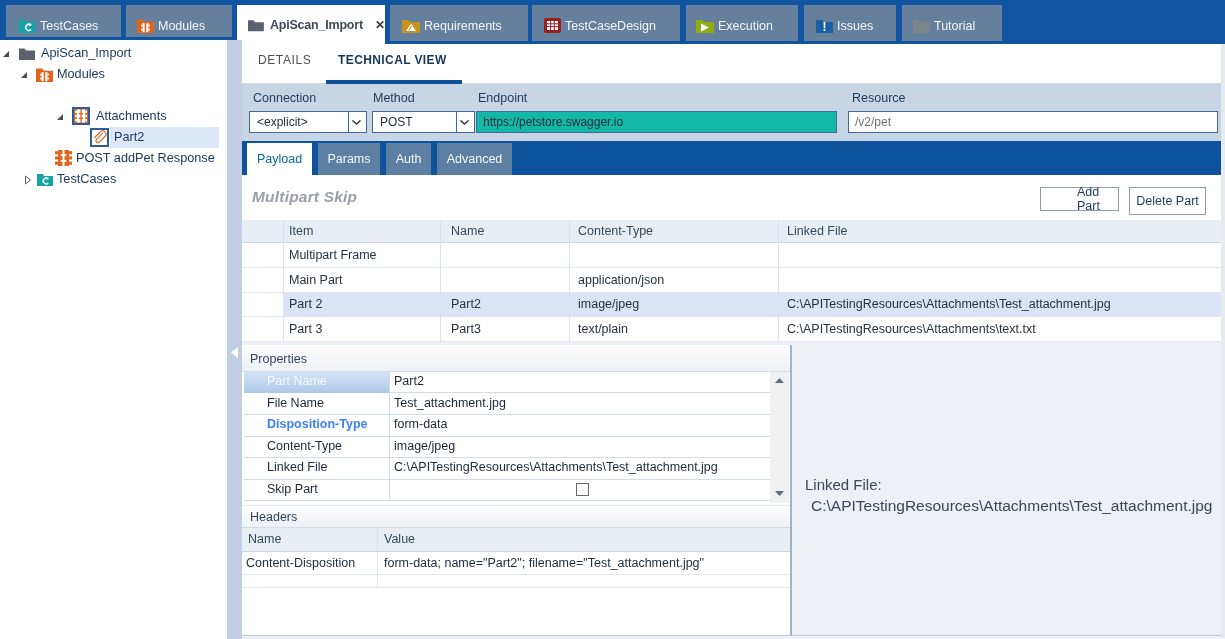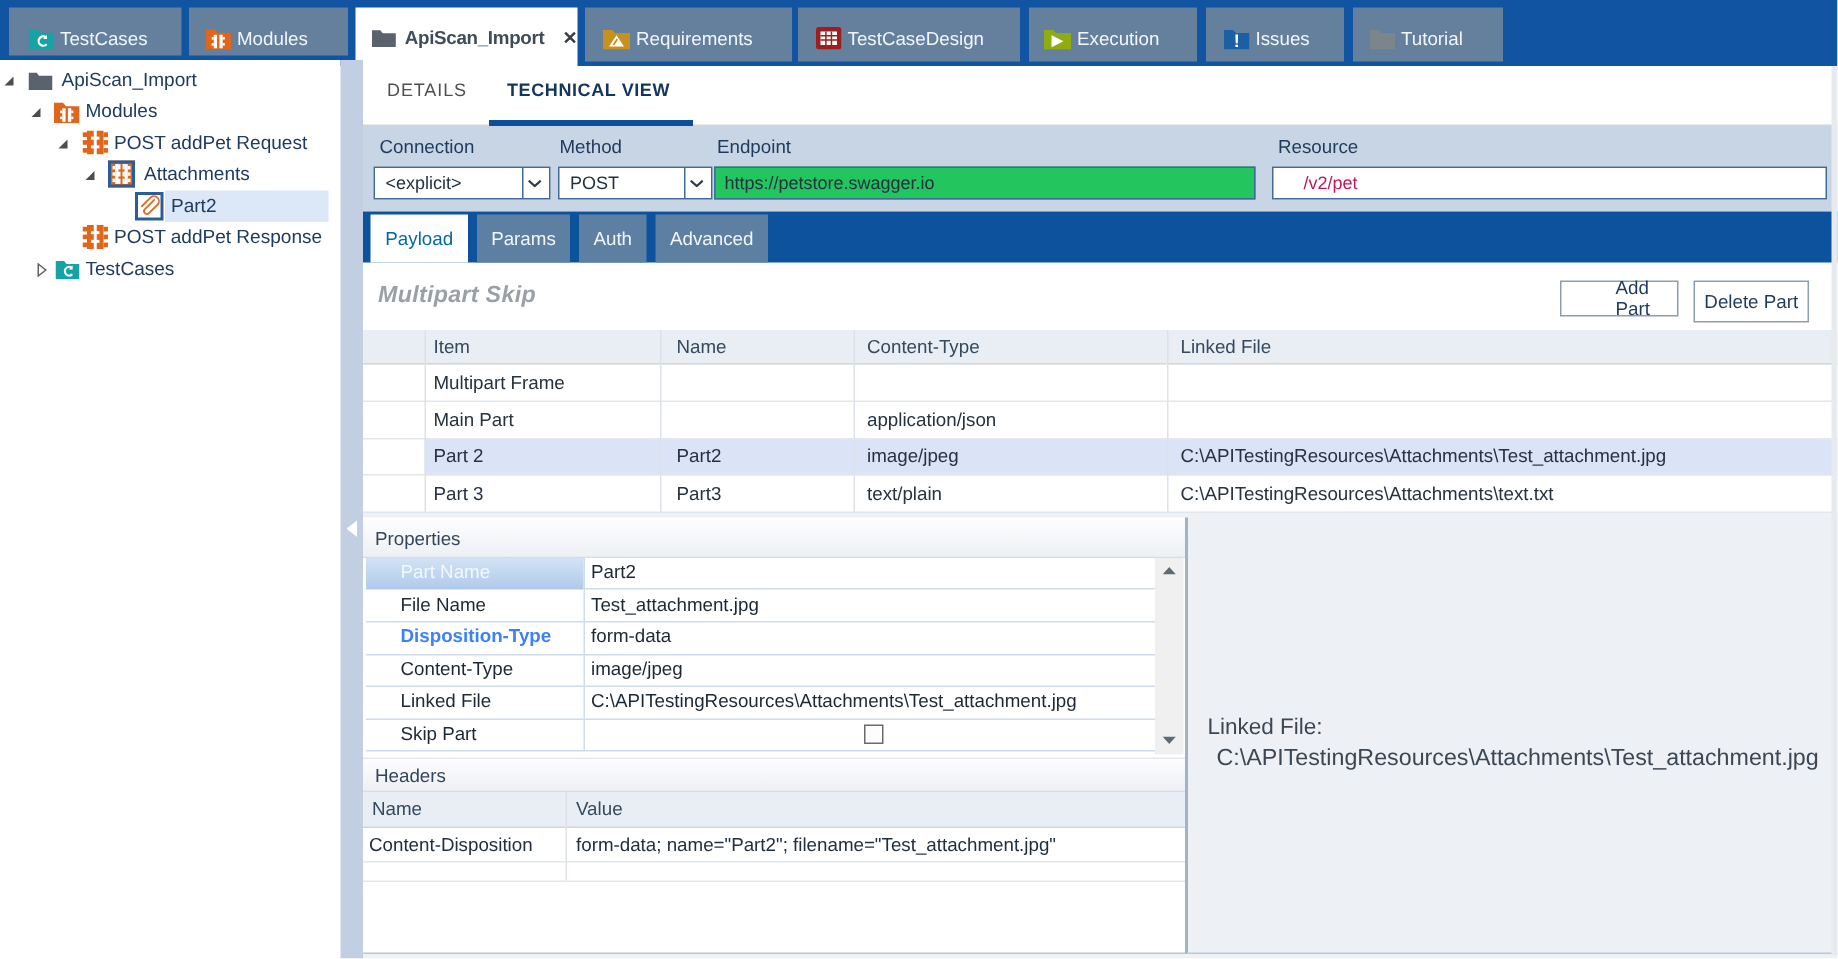--- a/index.html
+++ b/index.html
@@ -117,40 +117,20 @@
         <rect x="9.3" y="5.2" width="2.2" height="9"></rect>
         <rect x="4.1" y="6.7" width="1.4" height="1.7"></rect>
         <rect x="4.1" y="10.7" width="1.4" height="1.7"></rect>
         <rect x="11.5" y="6.7" width="1.4" height="1.7"></rect>
         <rect x="11.5" y="10.7" width="1.4" height="1.7"></rect>
       </g>
     </svg>
     <span class="txt abs" style="left:57px;top:3px;">Modules</span>
   </div>
 
-  <div class="trow" style="top:45px;">
-    <svg class="abs" style="left:38px;top:7px;" width="8" height="8" viewBox="0 0 8 8">
-        <polygon points="7,1 7,7 1,7" fill="#4d4d4d"></polygon>
-      </svg>
-    <svg class="abs" style="left:55px;top:2px;" width="17" height="16" viewBox="0 0 17 16">
-      <g fill="#e0661b">
-        <rect x="3" y="0" width="4.5" height="16"></rect>
-        <rect x="9.5" y="0" width="4.5" height="16"></rect>
-        <rect x="0" y="1.2" width="3" height="3.1"></rect>
-        <rect x="0" y="6.4" width="3" height="3.1"></rect>
-        <rect x="0" y="11.7" width="3" height="3.1"></rect>
-        <rect x="14" y="1.2" width="3" height="3.1"></rect>
-        <rect x="14" y="6.4" width="3" height="3.1"></rect>
-        <rect x="14" y="11.7" width="3" height="3.1"></rect>
-      </g>
-      <rect x="5.7" y="4.1" width="5.6" height="2" fill="#ffffff"></rect>
-      <rect x="5.7" y="9.9" width="5.6" height="2" fill="#ffffff"></rect>
-    </svg>
-    <span class="txt abs" style="left:76px;top:3px;">POST addPet Request</span>
-  </div>
 
   <div class="trow" style="top:66px;">
     <svg class="abs" style="left:56px;top:7px;" width="8" height="8" viewBox="0 0 8 8">
         <polygon points="7,1 7,7 1,7" fill="#4d4d4d"></polygon>
       </svg>
     <div class="abs" style="left:72px;top:1px;width:14px;height:14px;border:2px solid #2b5d9b;background:#e0661b;">
       <svg width="14" height="14" viewBox="0 0 17 16">
         <g fill="#ffffff">
           <rect x="3.4" y="0" width="4.3" height="16"></rect>
           <rect x="9.3" y="0" width="4.3" height="16"></rect>
@@ -233,25 +213,25 @@
       <polyline points="0.5,0.5 4.5,4 8.5,0.5" fill="none" stroke="#2d3a48" stroke-width="1.5"></polyline>
     </svg>
 </div>
 <div class="abs" style="left:372px;top:111px;width:101px;height:20px;background:#ffffff;border:1px solid #41699a;">
   <span class="abs" style="left:7px;top:3px;font-size:12px;color:#23313f;">POST</span>
   <div class="abs" style="right:17px;top:0;width:1px;height:20px;background:#41699a;"></div>
   <svg class="abs" style="right:5px;top:8px;" width="9" height="5" viewBox="0 0 9 5">
       <polyline points="0.5,0.5 4.5,4 8.5,0.5" fill="none" stroke="#2d3a48" stroke-width="1.5"></polyline>
     </svg>
 </div>
-<div class="abs" style="left:476px;top:111px;width:359px;height:20px;background:#22c55e;border:1px solid #41699a;">
+<div class="abs" style="left:476px;top:111px;width:359px;height:20px;background:#14b8a6;border:1px solid #41699a;">
   <span class="abs" style="left:6px;top:3px;font-size:12px;color:#23313f;">https://petstore.swagger.io</span>
 </div>
 <div class="abs" style="left:848px;top:111px;width:368px;height:20px;background:#ffffff;border:1px solid #41699a;">
-  <span class="abs" style="left:20px;top:3px;font-size:12px;color:#be185d;">/v2/pet</span>
+  <span class="abs" style="left:6px;top:3px;font-size:12px;color:#737373;">/v2/pet</span>
 </div>
 
 <div class="abs" style="left:242px;top:141px;width:983px;height:34px;background:#0d529c;"></div>
 <div class="abs" style="left:247px;top:143px;width:65px;height:32px;background:#ffffff;display:flex;align-items:center;justify-content:center;font-size:12.5px;color:#0369a1;">Payload</div>
 <div class="abs" style="left:318px;top:143px;width:62px;height:32px;background:#5d80a2;display:flex;align-items:center;justify-content:center;font-size:12.5px;color:#f2f6fa;">Params</div>
 <div class="abs" style="left:386px;top:143px;width:45px;height:32px;background:#5d80a2;display:flex;align-items:center;justify-content:center;font-size:12.5px;color:#f2f6fa;">Auth</div>
 <div class="abs" style="left:437px;top:143px;width:75px;height:32px;background:#5d80a2;display:flex;align-items:center;justify-content:center;font-size:12.5px;color:#f2f6fa;">Advanced</div>
 
 <div class="abs" style="left:252px;top:188px;font-size:15.5px;font-weight:bold;font-style:italic;color:#9aa0a6;letter-spacing:0.2px;">Multipart Skip</div>
 <div class="abs" style="left:1040px;top:187px;width:79px;height:24px;background:#ffffff;border:1px solid #8e9dad;box-sizing:border-box;display:flex;align-items:center;justify-content:center;font-size:12.5px;color:#1e3a5c;padding-left:36px;">Add Part</div>

